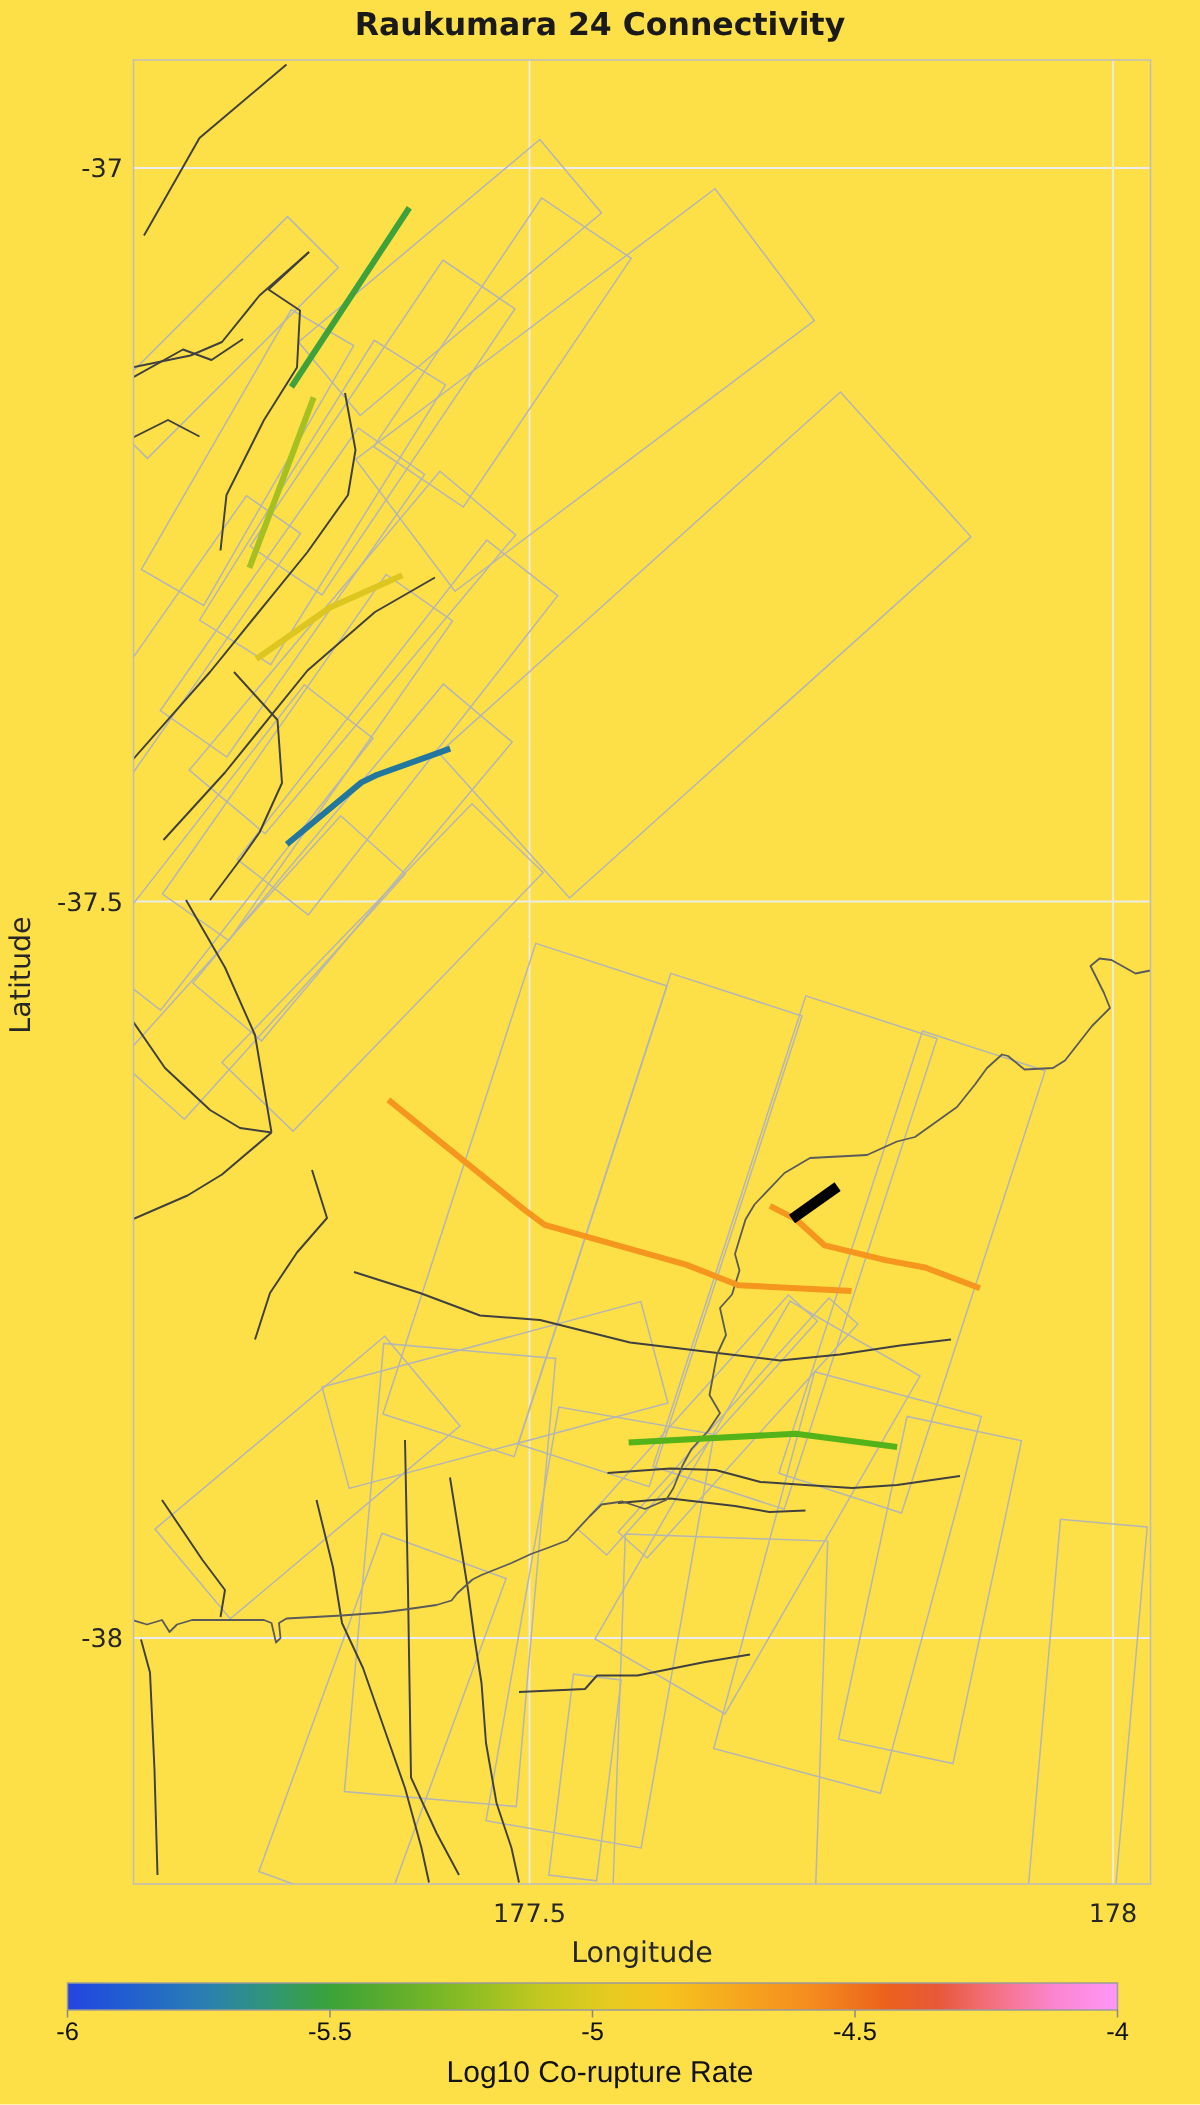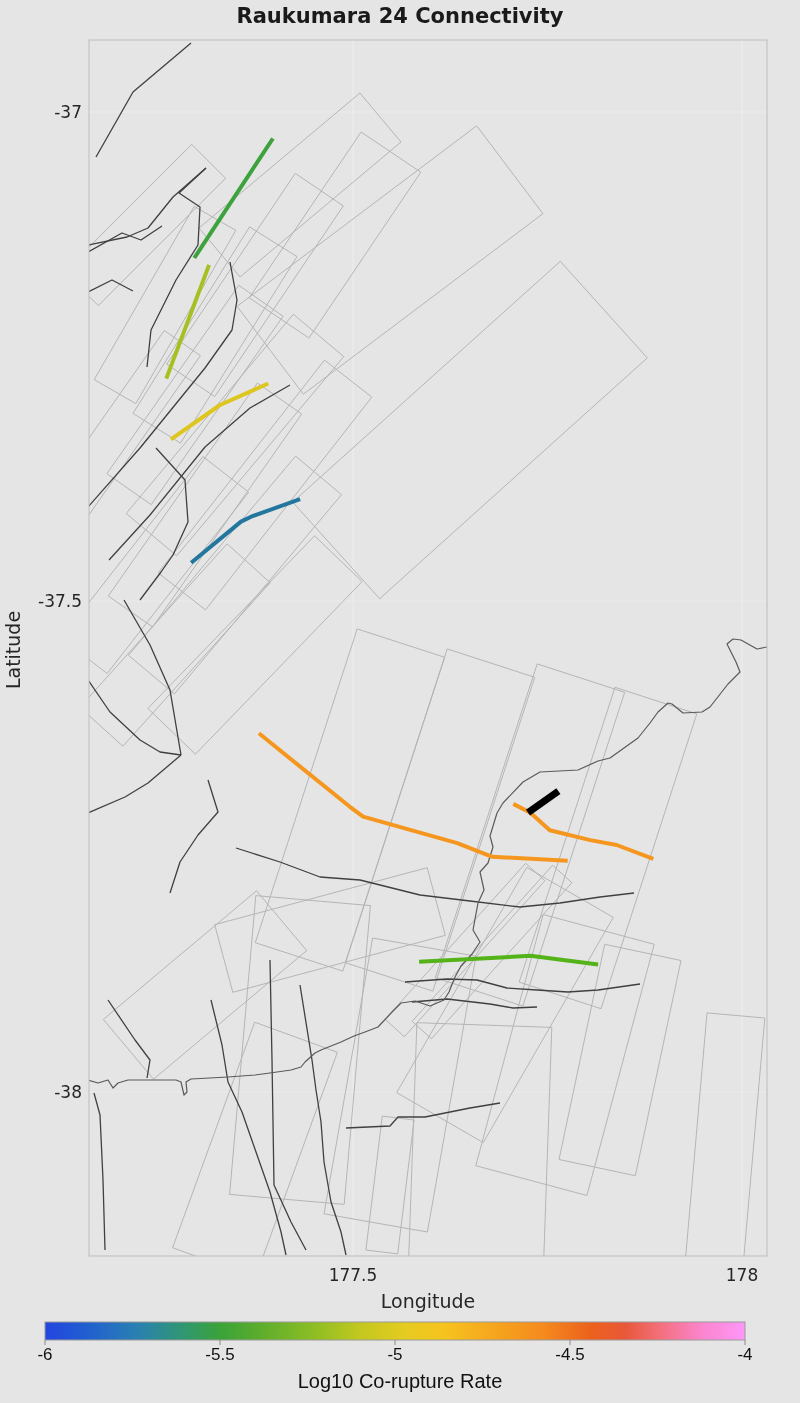--- a/index.html
+++ b/index.html
@@ -1,16 +1,16 @@
 <!DOCTYPE html>
 <html><head>
 <meta charset="utf-8">
 <style>
   html,body{margin:0;padding:0;background:#ffffff;}
-  .fig{position:relative;width:800px;height:1403px;background:#e5e5e5;overflow:hidden;
+  .fig{position:relative;width:800px;height:1403px;background:#fde047;overflow:hidden;
        font-family:"DejaVu Sans",sans-serif;}
   svg text{user-select:none;}
   .title-text{font-family:"DejaVu Sans",sans-serif;font-weight:bold;font-size:21px;fill:#1a1a1a;}
   .tick-text{font-family:"DejaVu Sans",sans-serif;font-size:17px;fill:#262626;}
   .axis-text{font-family:"DejaVu Sans",sans-serif;font-size:19px;fill:#262626;}
   .cbar-tick{font-family:"Liberation Sans",sans-serif;font-size:17px;fill:#111;}
   .cbar-label{font-family:"Liberation Sans",sans-serif;font-size:20px;fill:#111;}
 </style>
 </head>
 <body>

